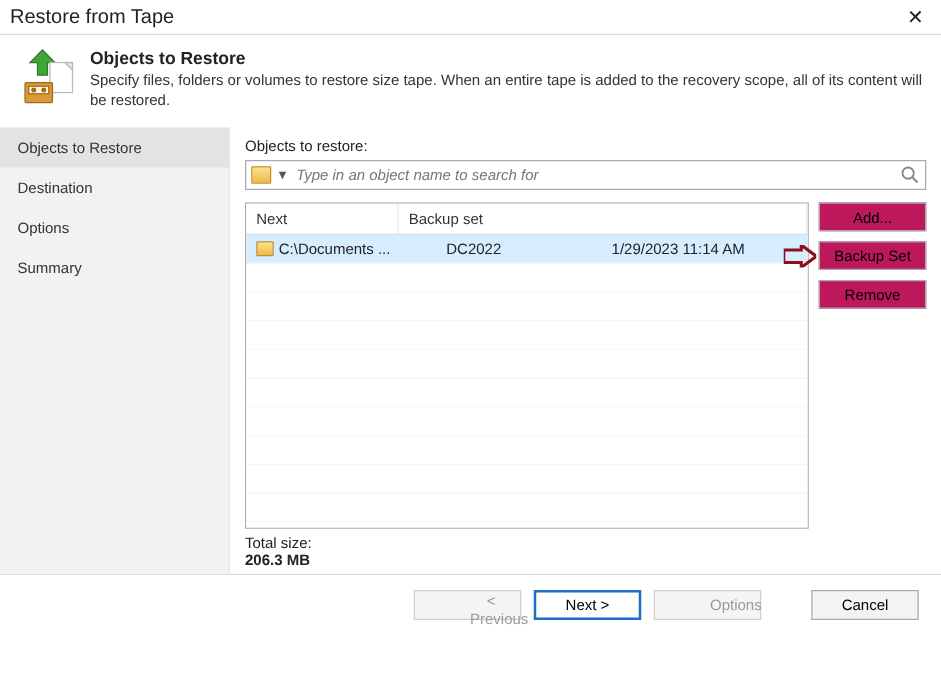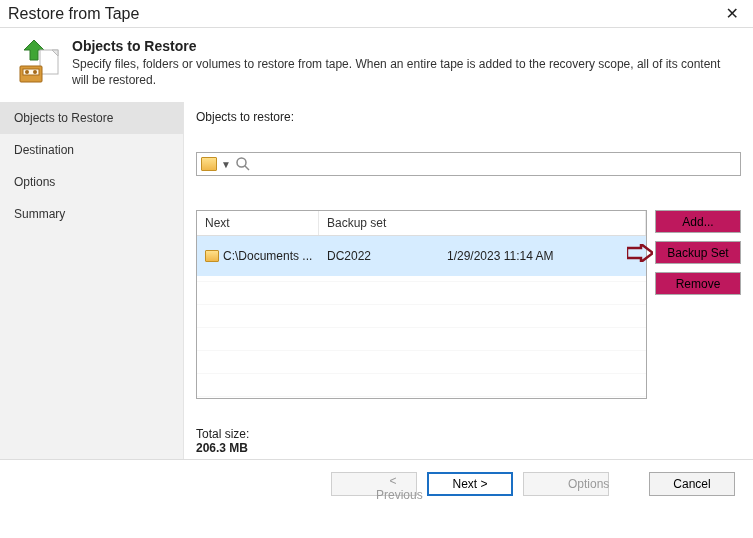--- a/index.html
+++ b/index.html
@@ -8,35 +8,35 @@
   .titlebar .title { flex:1; font-size:16px; }
   .titlebar .close { font-size:16px; cursor:pointer; padding:0 6px; }
   .header { display:flex; align-items:flex-start; padding:10px 14px 14px 14px; }
   .header .icon { width:48px; height:48px; margin-right:10px; flex-shrink:0; position:relative; }
   .header .text h1 { margin:0 0 2px 0; font-size:14px; font-weight:600; }
   .header .text p { margin:0; font-size:12px; color:#333; line-height:1.35; }
   .body { display:flex; height:357px; }
   .sidebar { width:184px; background:#f2f2f2; border-right:1px solid #e4e4e4; }
   .sidebar .step { padding:9px 14px; color:#333; cursor:pointer; }
   .sidebar .step.active { background:#e3e3e3; font-weight:500; }
-  .main { flex:1; padding:8px 12px 4px 12px; display:flex; flex-direction:column;gap:24px; }
+  .main { flex:1; padding:8px 12px 4px 12px; display:flex; flex-direction:column; }
   .label-row { margin-bottom:4px; }
   .search { display:flex; align-items:center; border:1px solid #aaa; height:24px; padding:0 4px; background:#fff; }
   .search .folder { width:16px; height:14px; background:linear-gradient(#ffe08a,#f0b84a); border:1px solid #c49024; border-radius:1px; flex-shrink:0; }
   .search .drop { margin:0 4px; font-size:10px; color:#555; }
   .search input { flex:1; border:none; outline:none; font-style:italic; color:#888; height:20px; }
   .search .sicon { width:16px; height:16px; flex-shrink:0; }
   .cols { display:flex; gap:8px; margin-top:10px; flex:1; min-height:0; }
   .tablewrap { flex:1; border:1px solid #aaa; background:#fff; display:flex; flex-direction:column; }
   .thead { display:flex; background:#fff; border-bottom:1px solid #ddd; }
   .thead .th { padding:5px 8px; border-right:1px solid #e8e8e8; font-weight:400; color:#333; }
   .th.item{width:122px;} .th.host{width:120px;} .th.bset{flex:1;}
   .tbody { flex:1; overflow:hidden; background:
     repeating-linear-gradient(#fff 0 22px, #f7f7f7 22px 23px); }
-  .row { display:flex; height:40px; align-items:center; background:#d6ecff; }
+  .row { display:flex; height:22px; align-items:center; background:#d6ecff;text-align:center; }
   .row .cell { padding:0 8px; overflow:hidden; white-space:nowrap; text-overflow:ellipsis; }
   .cell.item{width:122px; display:flex; align-items:center; gap:4px;}
   .cell.host{width:120px;} .cell.bset{flex:1;}
   .row .fico { width:14px; height:12px; background:linear-gradient(#ffe08a,#f0b84a); border:1px solid #c49024; border-radius:1px; flex-shrink:0;}
   .sidebtns { width:86px; display:flex; flex-direction:column; gap:8px; }
   .sidebtns button { height:23px; border:1px solid #aaa; background:#be185d; cursor:pointer; }
   .annot-arrow { position:absolute; pointer-events:none; }
   .totals { text-align:left; margin-top:4px; display:flex; justify-content:flex-start; }
   .totals .box{ text-align:left;}
   .totals .lbl{}
@@ -66,38 +66,39 @@
       <polygon points="44,12 44,18 38,12" fill="#e8e8e8" stroke="#b8b8b8"></polygon>
 
       <rect x="6" y="28" width="22" height="16" rx="1" fill="#d89a3a" stroke="#a56a18"></rect>
       <rect x="9" y="31" width="16" height="6" fill="#fff8e8" stroke="#a56a18"></rect>
       <circle cx="13" cy="34" r="2" fill="#a56a18"></circle>
       <circle cx="21" cy="34" r="2" fill="#a56a18"></circle>
     </svg>
   </div>
   <div class="text">
     <h1>Objects to Restore</h1>
-    <p>Specify files, folders or volumes to restore from tape. When an entire tape is added to the recovery scope, all of its content will be restored.</p>
+    <p>Specify files, folders or volumes to restore size tape. When an entire tape is added to the recovery scope, all of its content will be restored.</p>
   </div>
 </div>
 
 <div class="body">
   <div class="sidebar">
     <div class="step active">Objects to Restore</div>
     <div class="step">Destination</div>
     <div class="step">Options</div>
     <div class="step">Summary</div>
   </div>
 
   <div class="main">
     <div class="label-row">Objects to restore:</div>
 
     <div class="search">
       <span class="folder"></span>
       <span class="drop">▼</span>
+      <input type="text" placeholder="Type in an object name to search for" style="">
       <span class="sicon">
         <svg width="16" height="16" viewBox="0 0 16 16">
           <circle cx="6.5" cy="6.5" r="4.5" fill="none" stroke="#888" stroke-width="1.5"></circle>
           <line x1="10" y1="10" x2="14" y2="14" stroke="#888" stroke-width="1.5"></line>
         </svg>
       </span>
     </div>
 
     <div class="cols">
       <div class="tablewrap">

